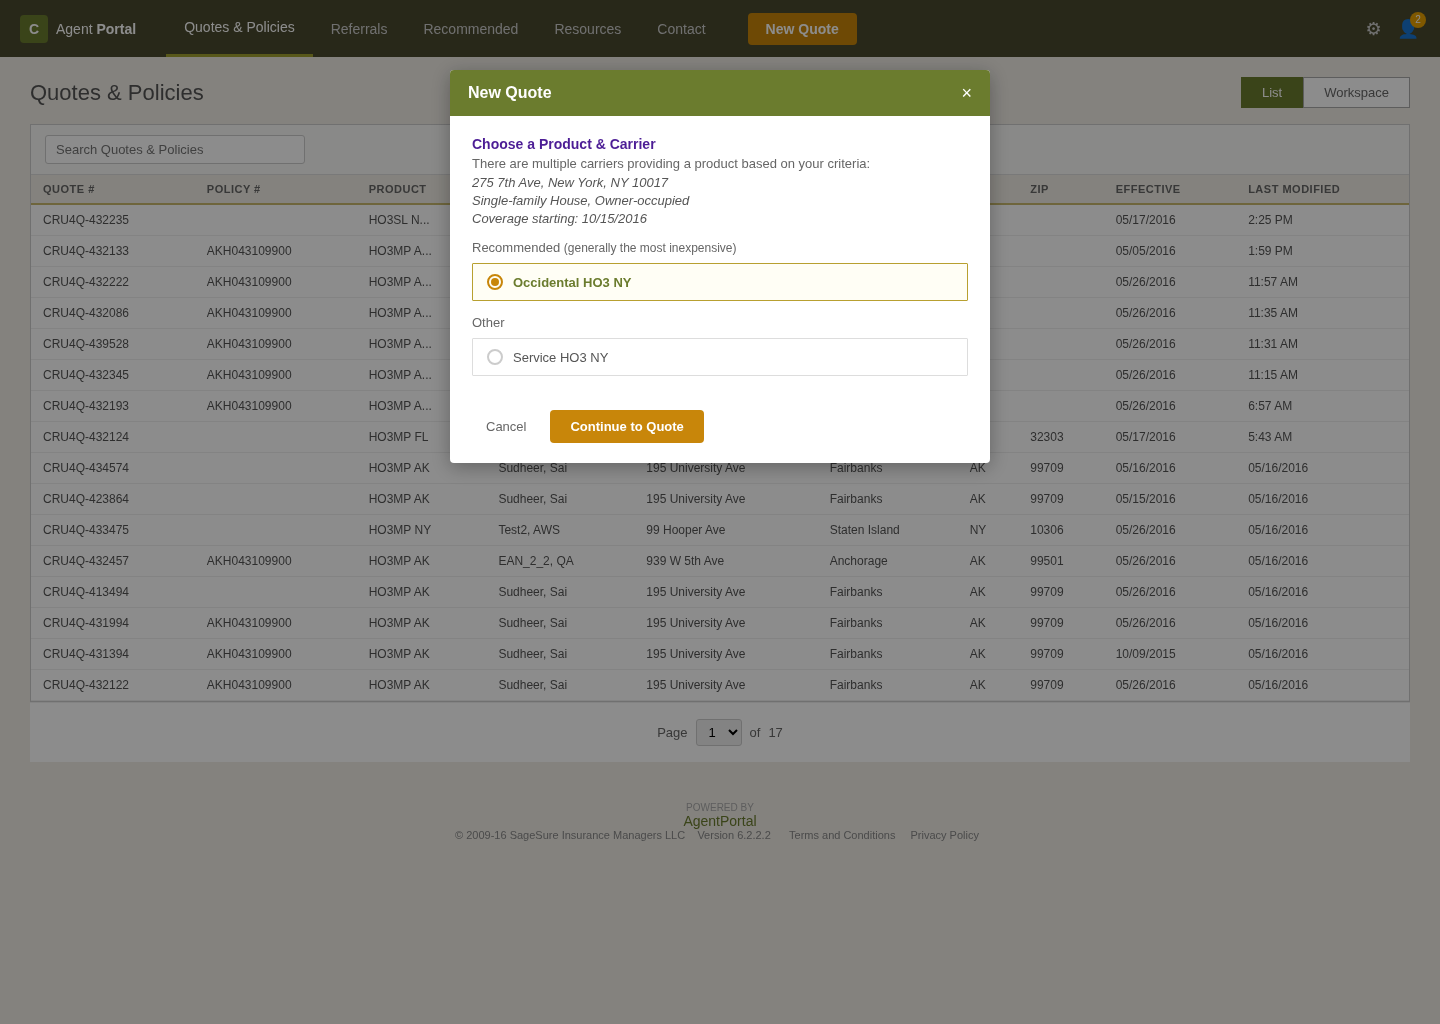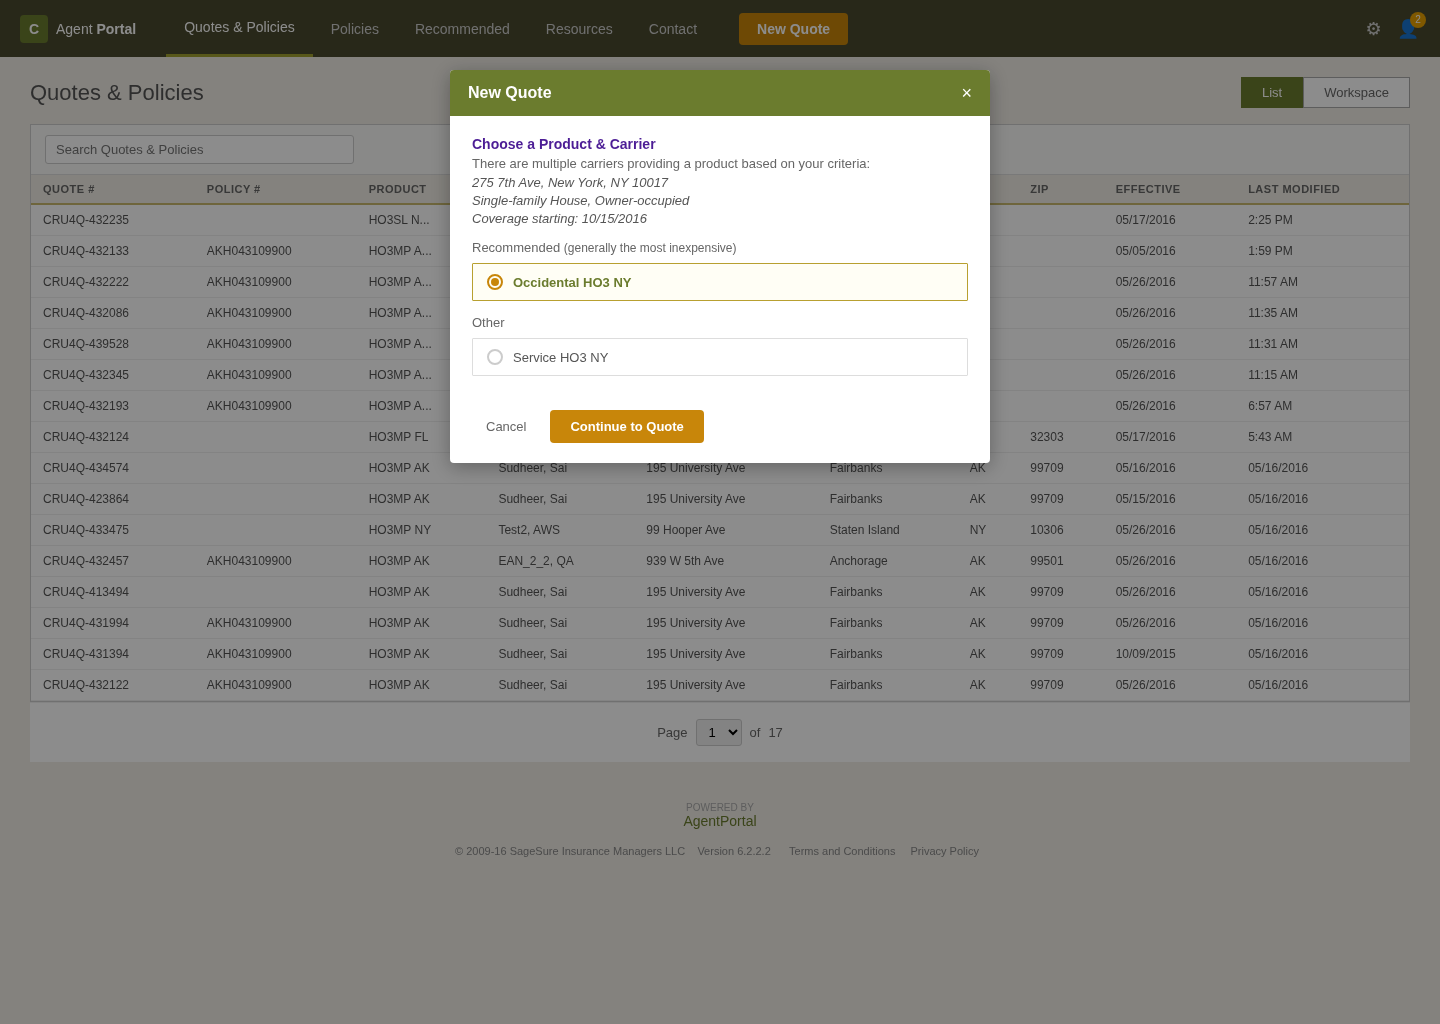--- a/index.html
+++ b/index.html
@@ -136,21 +136,21 @@
     .table-container {
       background: #fff;
       border: 1px solid #ccc;
     }
     .table-search-row {
       padding: 10px 14px;
       border-bottom: 1px solid #ddd;
       background: #f9f9f7;
     }
     .table-search-input {
-      width: 309px;
+      width: 260px;
       padding: 6px 10px;
       border: 1px solid #ccc;
       border-radius: 3px;
       font-size: 13px;
       color: #888;
     }
     table {
       width: 100%;
       border-collapse: collapse;
     }
@@ -357,21 +357,21 @@
     <div class="nav-logo-box">
       <span>C</span>
     </div>
     <span class="nav-brand">
       <span>Agent</span>
       <strong>Portal</strong>
     </span>
   </div>
   <div class="nav-links">
     <a href="#" class="nav-link active">Quotes &amp; Policies</a>
-    <a href="#" class="nav-link">Policies</a>
+    <a href="#" class="nav-link">Referrals</a>
     <a href="#" class="nav-link">Recommended</a>
     <a href="#" class="nav-link">Resources</a>
     <a href="#" class="nav-link">Contact</a>
     <div style="margin-left:24px;">
       <button class="nav-new-quote-btn">New Quote</button>
     </div>
   </div>
   <div class="nav-right">
     <div class="nav-icon">⚙</div>
     <div class="nav-icon" style="position:relative;">
@@ -610,21 +610,21 @@
     <span class="pagination-label">Page</span>
     <select class="page-select">
       <option>1</option>
     </select>
     <span class="pagination-label">of</span>
     <span class="pagination-label">17</span>
   </div>
 </div>
 
 <div class="footer">
-  <div style="margin-bottom:16px;">
+  <div style="margin-bottom:0;">
     <span style="font-size:10px;color:#aaa;display:block;">POWERED BY</span>
     <span class="footer-brand">AgentPortal</span>
   </div>
   <div class="footer-links">
     <span>© 2009-16 SageSure Insurance Managers LLC</span>
     &nbsp;&nbsp;
     <span>Version 6.2.2.2</span>
     &nbsp;&nbsp;
     <a href="#">Terms and Conditions</a>
     <a href="#">Privacy Policy</a>

